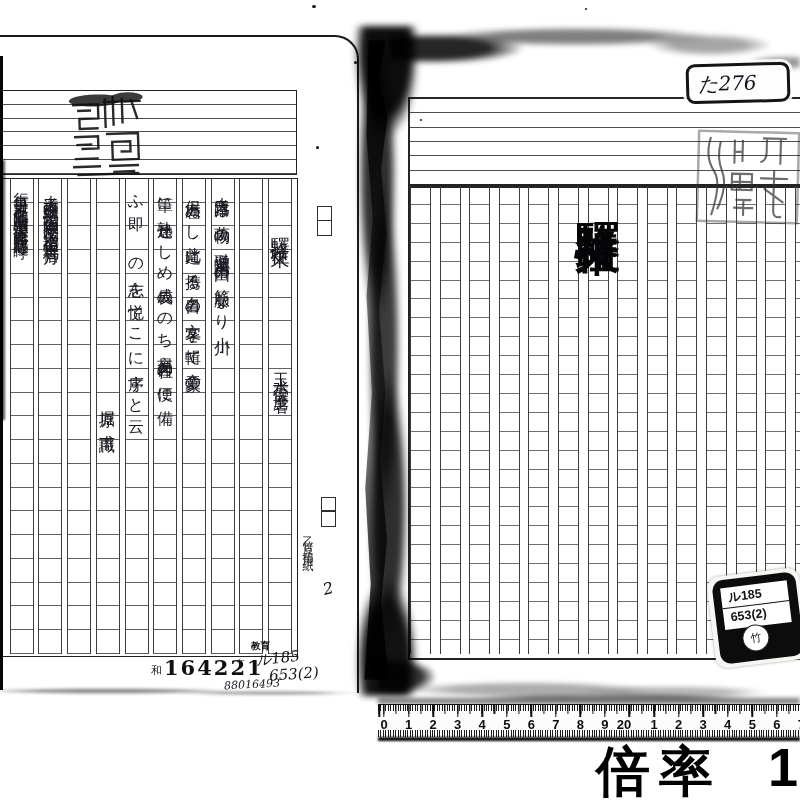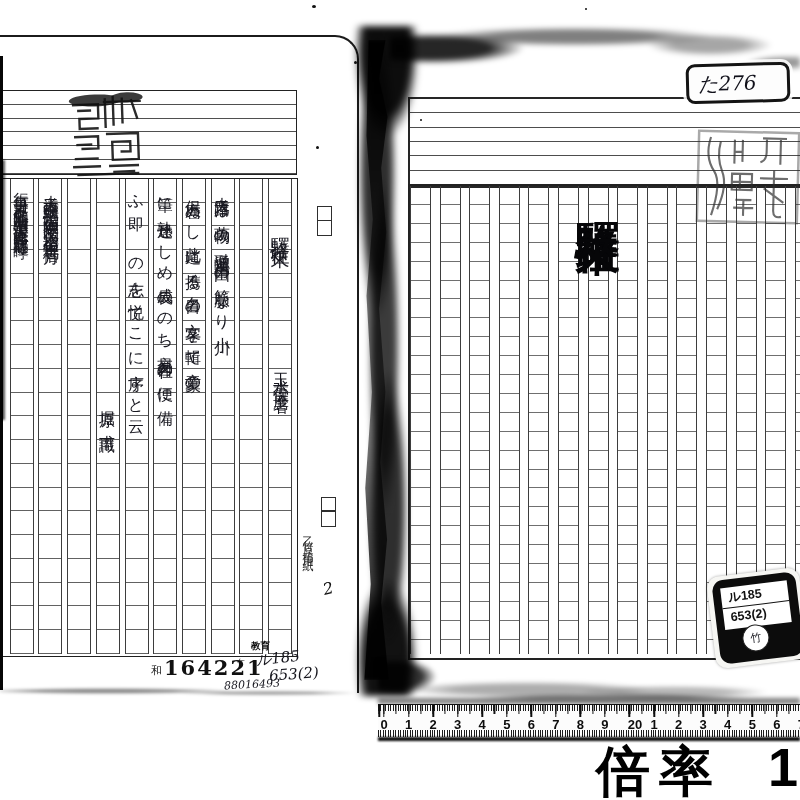--- a/index.html
+++ b/index.html
@@ -253,21 +253,21 @@
         <span class="num" style="left: 6px;">0</span>
         <span class="num" style="left: 30.55px;">1</span>
         <span class="num" style="left: 55.1px;">2</span>
         <span class="num" style="left: 79.65px;">3</span>
         <span class="num" style="left: 104.2px;">4</span>
         <span class="num" style="left: 128.75px;">5</span>
         <span class="num" style="left: 153.3px;">6</span>
         <span class="num" style="left: 177.85px;">7</span>
         <span class="num" style="left: 202.4px;">8</span>
         <span class="num" style="left: 226.95px;">9</span>
-        <span class="num" style="left: 257px;">20</span>
+        <span class="num" style="left: 246px;">20</span>
         <span class="num" style="left: 276.05px;">1</span>
         <span class="num" style="left: 300.6px;">2</span>
         <span class="num" style="left: 325.15px;">3</span>
         <span class="num" style="left: 349.7px;">4</span>
         <span class="num" style="left: 374.25px;">5</span>
         <span class="num" style="left: 398.8px;">6</span>
         <span class="num" style="left: 423.35px;">7</span>
       </div>
     <div class="mm-bot"></div>
     <div class="bar-bot"></div>

